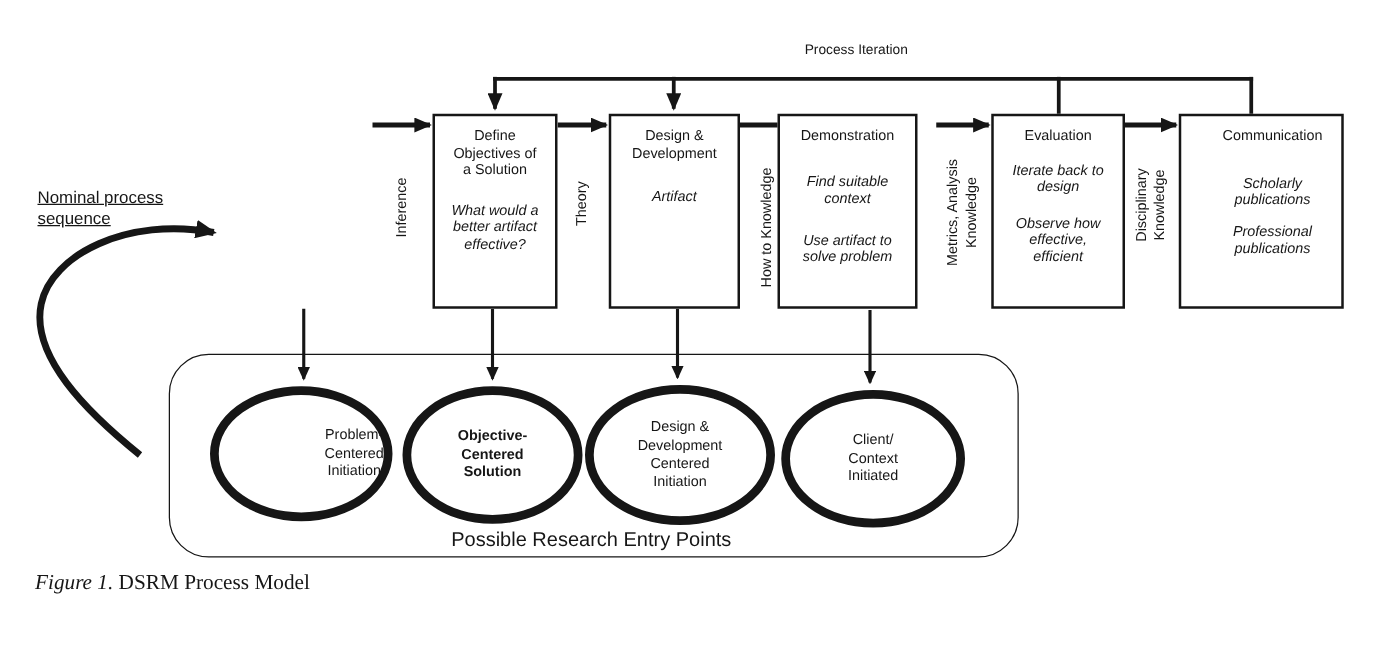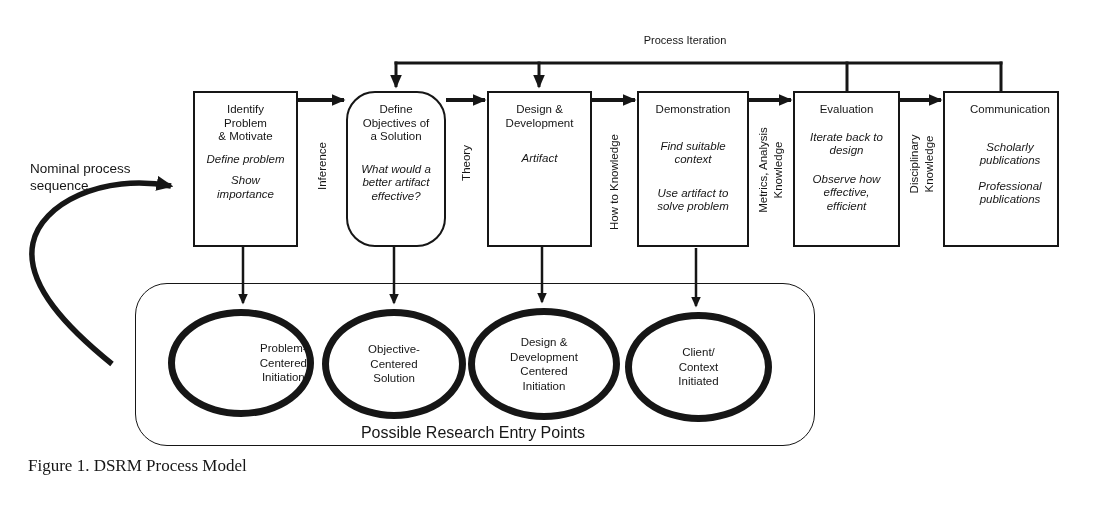--- a/index.html
+++ b/index.html
@@ -6,34 +6,35 @@
   .canvas {
     position:relative; width:1113px; height:517px; background:#ffffff;
     font-family:"Liberation Sans", sans-serif; color:#161616; overflow:hidden;
   }
   .connector-layer { position:absolute; left:0; top:0; width:1113px; height:517px; }
   .pi-label {
     position:absolute; left:685px; top:40px; transform:translate(-50%,-50%);
     font-size:11px; white-space:nowrap;
   }
   .nominal-label {
-    position:absolute; left:30px; top:160px; font-size:13.5px; line-height:17px;
+    position:absolute; left:30px; top:149px; font-size:13.5px; line-height:17px;
     white-space:pre-line;
+    text-decoration:underline;
   }
   .pbox {
     position:absolute; top:91px; height:156px; box-sizing:border-box;
     border:2px solid #161616; background:#ffffff; text-align:center;
     font-size:11.5px; line-height:13.5px;
   }
   .pbox-1 { left:193px; width:105px; }
-  .pbox-2 { left:346px; width:100px;border-radius:29px; }
+  .pbox-2 { left:346px; width:100px; }
   .pbox-3 { left:487px; width:105px; }
-  .pbox-4 { left:637px; width:112px; }
+  .pbox-4 { left:622px; width:112px; }
   .pbox-5 { left:793px; width:107px; }
-  .pbox-6 { left:943px; width:116px;padding-left:18px; }
+  .pbox-6 { left:943px; width:132px;padding-left:18px; }
   .ptitle { padding-top:10px; white-space:pre-line; }
   .pnote  { font-style:italic; white-space:pre-line; }
   .rlabel {
     position:absolute; transform:translate(-50%,-50%) rotate(-90deg);
     font-size:11.5px; line-height:14.5px; text-align:center; white-space:pre-line;
   }
   .rlabel-1 { left:322px; top:166px; }
   .rlabel-2 { left:466px; top:163px; }
   .rlabel-3 { left:614px; top:182px; }
   .rlabel-4 { left:770px; top:170px; }
@@ -42,33 +43,33 @@
     position:absolute; left:135px; top:283px; width:680px; height:163px;
     box-sizing:border-box; border:1.6px solid #161616; border-radius:32px;
     background:transparent;
   }
   .ellipse {
     position:absolute; box-sizing:border-box; border:7px solid #161616;
     border-radius:50%; background:#ffffff;
     display:flex; align-items:center; justify-content:center;
   }
   .ellipse-1 { left:168px; top:309px; width:146px; height:108px;justify-content:flex-end; }
-  .ellipse-2 { left:322px; top:309px; width:144px; height:110px; }
+  .ellipse-2 { left:322px; top:309px; width:144px; height:110px;font-weight:bold; }
   .ellipse-3 { left:468px; top:308px; width:152px; height:112px; }
   .ellipse-4 { left:625px; top:312px; width:147px; height:110px; }
   .elabel { font-size:11.5px; line-height:14.5px; text-align:center; white-space:pre-line; }
   .entry-points-label {
     position:absolute; left:473px; top:433px; transform:translate(-50%,-50%);
     font-size:16px; white-space:nowrap;
   }
   .caption {
     position:absolute; left:28px; top:456px; font-family:"Liberation Serif", serif;
     font-size:17px; white-space:pre;
   }
-  .caption .cap-italic { }
+  .caption .cap-italic { font-style:italic; }
 </style>
 </head>
 <body>
 
 <div class="canvas">
 
   <svg class="connector-layer" viewBox="0 0 1113 517" xmlns="http://www.w3.org/2000/svg">
     <defs>
       <marker id="ah" markerWidth="14" markerHeight="12" refX="12.5" refY="6" orient="auto" markerUnits="userSpaceOnUse">
         <path d="M0,0 L14,6 L0,12 Z" fill="#161616"></path>
@@ -105,28 +106,20 @@
     </g>
 
     <path d="M 112 364 C 70 330, 24 285, 33 243 C 41 204, 102 173, 171 186" stroke="#161616" stroke-width="5.5" fill="none" marker-end="url(#ahc)"></path>
   </svg>
 
   <div class="pi-label">Process Iteration</div>
 
   <div class="nominal-label">Nominal process
 sequence</div>
 
-  <div class="pbox pbox-1">
-    <div class="ptitle">Identify
-Problem
-&amp; Motivate</div>
-    <div class="pnote" style="margin-top:9px">Define problem</div>
-    <div class="pnote" style="margin-top:8px">Show
-importance</div>
-  </div>
 
   <div class="pbox pbox-2">
     <div class="ptitle">Define
 Objectives of
 a Solution</div>
     <div class="pnote" style="margin-top:19px">What would a
 better artifact
 effective?</div>
   </div>
 

